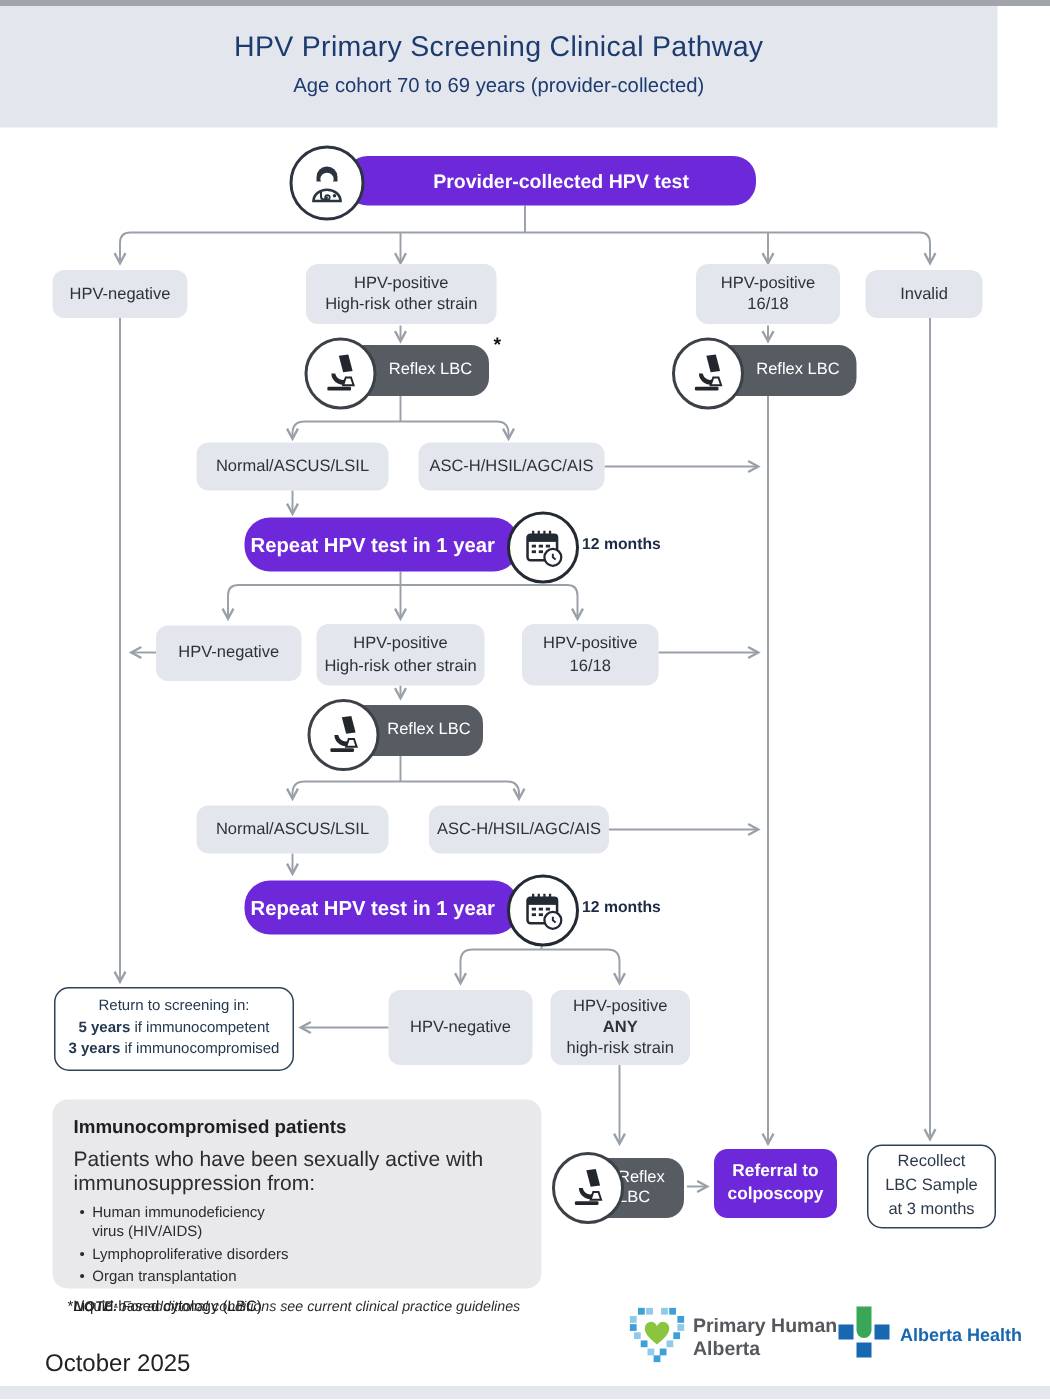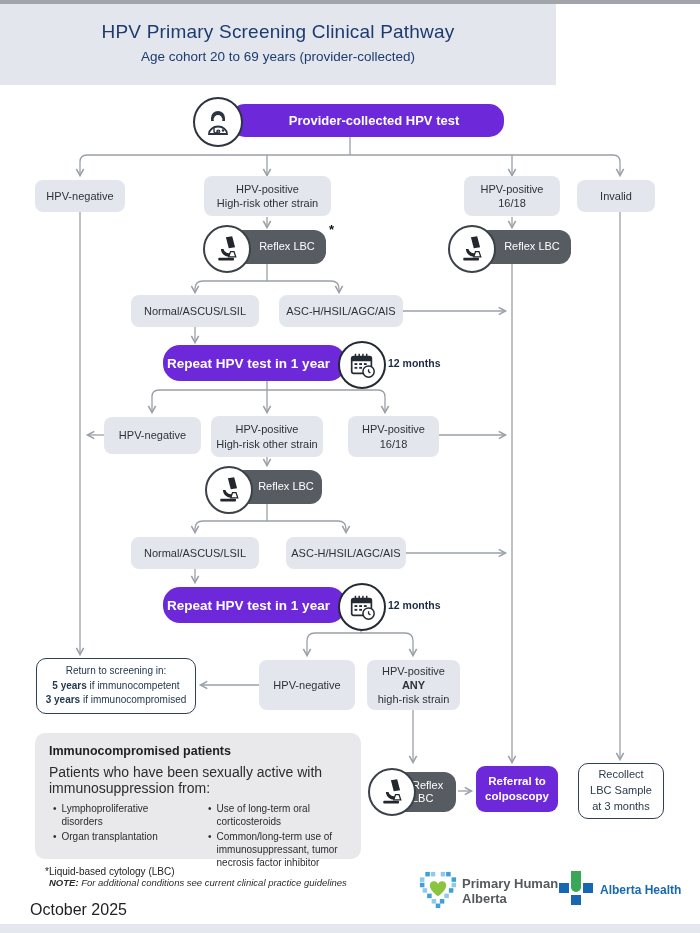--- a/index.html
+++ b/index.html
@@ -1,19 +1,19 @@
 <!DOCTYPE html>
 <html><head>
 <meta charset="utf-8">
 <style>
   html,body{margin:0;padding:0;background:#ffffff;}
   #page{position:relative;width:700px;height:933px;background:#ffffff;font-family:"Liberation Sans",sans-serif;overflow:hidden;}
   .abs{position:absolute;}
   #top-strip{left:0;top:0;width:700px;height:4px;background:#a2a4ab;}
-  #header{left:0;top:4px;width:556px;height:81px;background:#e4e6ee;text-align:center;color:#1c3b6e;}
+  #header{left:0;top:4px;width:665px;height:81px;background:#e4e6ee;text-align:center;color:#1c3b6e;}
   #header .title{margin-top:17px;font-size:19px;font-weight:500;letter-spacing:.2px;}
   #header .subtitle{margin-top:6px;font-size:13.5px;}
   svg.lines{left:0;top:0;width:700px;height:933px;z-index:1;}
   .node{position:absolute;z-index:2;box-sizing:border-box;display:flex;flex-direction:column;align-items:center;justify-content:center;text-align:center;}
   .box{background:#e4e6ee;border-radius:8px;font-size:11px;color:#2e3238;line-height:1.3;}
   .pill-navy{background:#6d28d9;border-radius:15px;color:#ffffff;font-weight:bold;font-size:13px;}
   .pill-gray{background:#575c63;border-radius:12px;color:#ffffff;font-size:11px;line-height:1.2;}
   .outline-box{background:#ffffff;border:1.6px solid #2c4258;border-radius:10px;font-size:10px;color:#23394f;line-height:1.45;}
   .icon-circle{position:absolute;z-index:3;background:#ffffff;border:2.4px solid #2b3440;border-radius:50%;display:flex;align-items:center;justify-content:center;}
   .months{position:absolute;z-index:3;font-size:10.5px;font-weight:bold;color:#1d2b45;}
@@ -34,21 +34,21 @@
 </style>
 </head>
 <body>
 
 <div id="page">
 
   <div id="top-strip" class="abs"></div>
 
   <div id="header" class="abs">
     <div class="title">HPV Primary Screening Clinical Pathway</div>
-    <div class="subtitle">Age cohort 20 to 69 years (provider-collected)</div>
+    <div class="subtitle">Age cohort 70 to 69 years (provider-collected)</div>
   </div>
 
   <svg class="lines abs" viewBox="0 0 700 933">
     <defs>
       <marker id="arr" viewBox="0 0 10 10" refX="7.5" refY="5" markerWidth="8" markerHeight="8" orient="auto-start-reverse">
         <path d="M1.5,1.5 L8,5 L1.5,8.5" fill="none" stroke="#9aa0a8" stroke-width="1.5"></path>
       </marker>
     </defs>
     <g fill="none" stroke="#9aa0a8" stroke-width="1.3">
       <path d="M350,137 V155"></path>
@@ -245,32 +245,27 @@
     <span class="l1" style="font-weight:bold;">ANY</span>
     <span class="l1">high-risk strain</span>
   </div>
 
   <div id="immuno" class="abs">
     <div class="ttl">Immunocompromised patients</div>
     <div class="intro">Patients who have been sexually active with immunosuppression from:</div>
     <div class="cols">
       <div class="col">
         <div class="blt">
+            <span>Human immunodeficiency virus (HIV/AIDS)</span>
+          </div>
+        <div class="blt">
             <span>Lymphoproliferative disorders</span>
           </div>
         <div class="blt">
             <span>Organ transplantation</span>
-          </div>
-      </div>
-      <div class="col">
-        <div class="blt">
-            <span>Use of long-term oral corticosteroids</span>
-          </div>
-        <div class="blt">
-            <span>Common/long-term use of immunosuppressant, tumor necrosis factor inhibitor</span>
           </div>
       </div>
     </div>
     <div class="note"><b>NOTE:</b><span> For additional conditions see current clinical practice guidelines</span></div>
   </div>
 
   <div class="node pill-gray" style="left:390px;top:772px;width:66px;height:40px;padding-left:22px;align-items:flex-start;text-align:left;">
     <span class="l1">Reflex</span>
     <span class="l1">LBC</span>
   </div>

